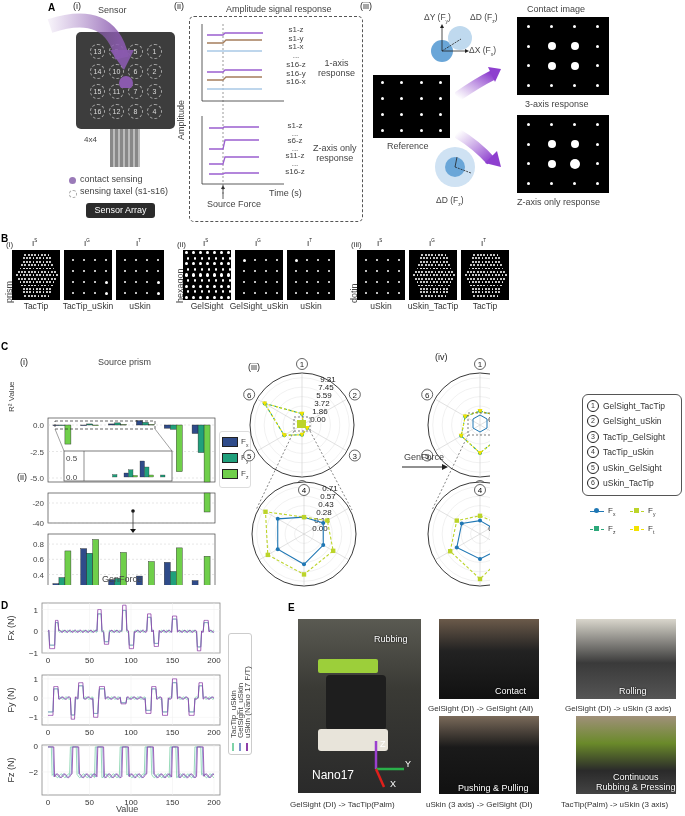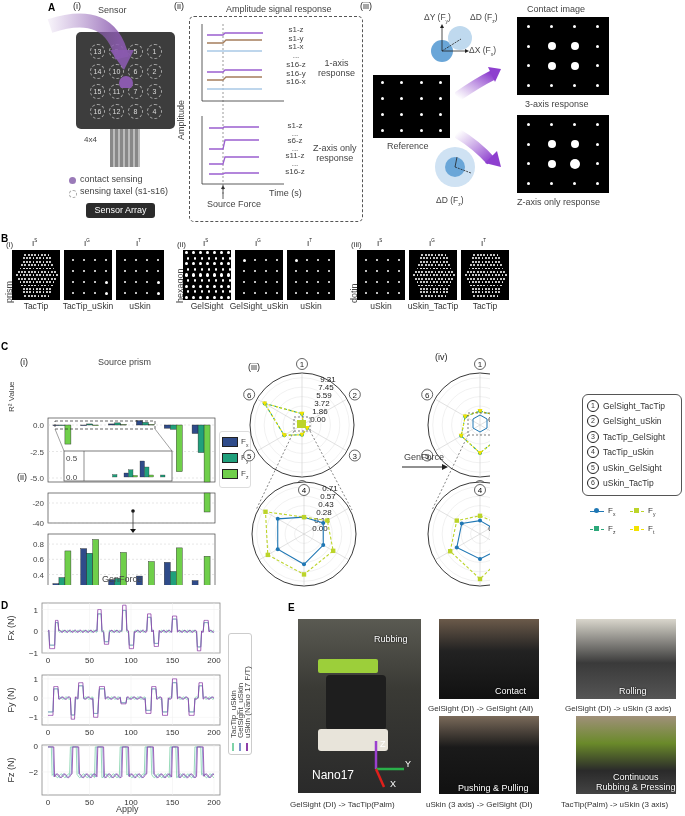--- a/index.html
+++ b/index.html
@@ -620,21 +620,21 @@
     <text x="131" y="210" font-size="8" text-anchor="middle" fill="#333">100</text>
     <line x1="172.5" y1="150" x2="172.5" y2="200" stroke="#eee" stroke-width="0.5"></line>
     <text x="172.5" y="210" font-size="8" text-anchor="middle" fill="#333">150</text>
     <line x1="214" y1="150" x2="214" y2="200" stroke="#eee" stroke-width="0.5"></line>
     <text x="214" y="210" font-size="8" text-anchor="middle" fill="#333">200</text>
     <polyline points="48,151.9230769230769 48.83,151.9230769230769 49.66,151.9230769230769 50.49,151.9230769230769 51.32,151.9230769230769 52.15,180.3555384844465 52.980000000000004,179.2429464156747 53.81,178.84818972723122 54.64,179.3569286579344 55.47,180.5298953394095 56.3,181.8154252132488 57.13,182.6089134928273 57.96,182.53717024166284 58.79,181.6339374317973 59.62,180.32401956711243 60.45,179.22349148740074 61.28,178.8499487447762 62.11,179.3790743278616 62.94,180.56201220711645 63.769999999999996,181.84240821401303 64.6,182.61807209976837 65.43,182.5241970188292 66.26,181.60493388859982 67.09,180.2926265231097 67.92,179.2044735817171 68.75,178.8522503956177 69.58,179.40161303287312 70.41,151.9230769230769 71.24,151.9230769230769 72.07,151.9230769230769 72.9,151.9230769230769 73.73,151.9230769230769 74.56,151.9230769230769 75.39,151.9230769230769 76.22,151.9230769230769 77.05,179.42453840066327 77.88,180.62641260464545 78.71000000000001,181.8954564230275 79.53999999999999,182.63481871866765 80.37,182.49676585107184 81.2,181.5462262410059 82.03,180.23025351967496 82.86,179.16777022056198 83.69,178.85847884099923 84.52000000000001,179.44784394960627 85.35,180.65867792672128 86.18,181.92150663310434 87.00999999999999,182.64240199590063 87.84,182.48231566168627 88.67,181.51653873486026 89.5,180.19929119478965 90.33,179.1500951421302 91.16,178.86240387458818 91.99000000000001,179.4715230905887 92.82,180.69097450509642 93.65,181.94723106341436 94.47999999999999,182.64945567661542 95.31,151.9230769230769 96.14,151.9230769230769 96.97,151.9230769230769 97.8,151.9230769230769 98.63,151.9230769230769 99.46000000000001,151.9230769230769 100.28999999999999,151.9230769230769 101.12,151.9230769230769 101.95,182.65597776654442 102.78,182.45196649805663 103.61,181.456538322831 104.44,180.1378586656704 105.27000000000001,179.1161231742755 106.1,178.87187001530677 106.93,179.51997526598808 107.75999999999999,180.75562490000013 108.59,181.99767358690892 109.42,182.66196642171516 110.25,182.43607610434762 111.08,181.4262423806978 111.91,180.1074058300854 112.74,179.09983588965304 113.57,178.87740844610062 114.4,179.5447346016555 115.23,180.78796043810144 116.06,182.02237741861836 116.89,182.66741994897177 117.72,182.41971444806887 118.55,181.39576068348956 119.38,180.07714011043436 120.21,151.9230769230769 121.04,151.9230769230769 121.87,151.9230769230769 122.7,151.9230769230769 123.53,151.9230769230769 124.36,151.9230769230769 125.19,151.9230769230769 126.02,151.9230769230769 126.85,180.04707006366033 127.68,179.06868174201063 128.51,178.89008819967404 129.34,179.5952847702126 130.17000000000002,180.85260648750165 131,182.07071530170637 131.82999999999998,182.67671560403102 132.66,182.3855959832764 133.49,181.33427454595295 134.32,180.0172041913845 135.15,179.0538236871166 135.98000000000002,178.897225937542 136.81,179.62106131119302 137.64,180.88489872160184 138.47,182.09433568664895 139.3,182.6805551036988 140.13,182.3678488209818 140.95999999999998,181.30328748943018 141.79000000000002,179.98755093750233 142.62,179.03945062452067 143.45,178.9048929421565 144.28,179.64716247094748 145.11,151.9230769230769 145.94,151.9230769230769 146.76999999999998,151.9230769230769 147.6,151.9230769230769 148.43,151.9230769230769 149.26,151.9230769230769 150.09,151.9230769230769 150.92000000000002,151.9230769230769 151.75,179.67358086996737 152.57999999999998,180.94937596171368 153.41,182.140445954589 154.24,182.68661201996207 155.07,182.3310037232077 155.9,181.2408692028224 156.73000000000002,179.9289157575652 157.56,179.0121755925785 158.39,178.92180593191588 159.22,179.7003090390518 160.05,180.98154273825367 160.88,182.162922800958 161.70999999999998,182.68882772410234 162.54000000000002,182.31191620484077 163.37,181.20945562008694 164.2,179.8999504092724 165.03,178.9992813346266 165.86,178.93104713529794 166.69,179.72733942141946 167.51999999999998,181.01364948841803 168.35,182.185005612635 169.18,182.6905007059068 170.01,151.9230769230769 170.84,151.9230769230769 171.67000000000002,151.9230769230769 172.5,151.9230769230769 173.32999999999998,151.9230769230769 174.16,151.9230769230769 174.99,151.9230769230769 175.82,151.9230769230769 176.65,182.69163049237787 177.48,182.27243821042768 178.31,181.1462639806184 179.14,179.84276514018705 179.97,178.97499756151979 180.8,178.9510858961062 181.63,179.7822761738204 182.46,181.07764661934706 183.29,182.22796427143342 184.12,182.69221676409416 184.95,182.25205889588563 185.78,181.1145037898827 186.61,179.8145613872274 187.44,178.96361491204885 188.27,178.96187778802903 189.1,179.8101670117377 189.93,181.10951890637995 190.76,182.24882797297215 191.59,182.6922593553007 192.42,182.23126034545007 193.25,181.0826459810612 194.08,179.7866275453007 194.91,151.9230769230769 195.74,151.9230769230769 196.57,151.9230769230769 197.4,151.9230769230769 198.23,151.9230769230769 199.06,151.9230769230769 199.89,151.9230769230769 200.72,151.9230769230769 201.55,179.75897151206476 202.38,178.94238417728707 203.21,178.9849913399659 204.04,179.8667541857381 204.87,181.1729658703125 205.7,182.28929462831326 206.53,182.69071360173447 207.36,182.18842917503176 208.19,181.01867356249403 209.02,179.73160110663346 209.85,178.9325420945031 210.68,178.99730646514936 211.51,179.8954345230861 212.34,181.2045226090277 213.17,182.3088861410901 214,182.6891256939883" fill="none" stroke="#7fd3a8" stroke-width="0.9" opacity="0.9"></polyline>
     <polyline points="48,151.9230769230769 48.83,151.9230769230769 49.66,151.9230769230769 50.49,151.9230769230769 51.32,151.9230769230769 52.15,151.9230769230769 52.980000000000004,151.9230769230769 53.81,181.48822435544275 54.64,180.17011276247428 55.47,179.13377572956045 56.3,178.8666187564935 57.13,179.49428994214963 57.96,180.721585720282 58.79,181.97128970940938 59.62,182.6556465962817 60.45,182.4527926436316 61.28,181.45813323507082 62.11,180.13947223242752 62.94,179.11699650989135 63.769999999999996,178.87159237639497 64.6,179.5186772304671 65.43,180.75391695425782 66.26,181.99635900451528 67.09,182.66166347131085 67.92,182.4369272682415 68.75,181.4278473432108 69.58,180.10900975226943 70.41,179.10068442184294 71.24,178.8771025103488 72.07,151.9230769230769 72.9,151.9230769230769 73.73,151.9230769230769 74.56,151.9230769230769 75.39,151.9230769230769 76.22,151.9230769230769 77.05,151.9230769230769 77.88,151.9230769230769 78.71000000000001,178.88314760049008 79.53999999999999,179.5685055088146 80.37,180.8185832689626 81.2,182.04544977733264 82.03,182.67209054472025 82.86,182.40378662669102 83.69,181.36672554825842 84.52000000000001,180.04865333913565 85.35,179.06947995471955 86.18,178.8897259377072 87.00999999999999,179.59393241103348 87.84,180.85090006676336 88.67,182.06945737574569 89.5,182.67649779508292 90.33,182.38652073029252 91.16,181.33590692596204 91.99000000000001,180.01877647056165 92.82,179.05459639799722 93.65,178.89683566212506 94.47999999999999,179.61969160210526 95.31,180.8831937744296 96.14,182.09309736468782 96.97,151.9230769230769 97.8,151.9230769230769 98.63,151.9230769230769 99.46000000000001,151.9230769230769 100.28999999999999,151.9230769230769 101.12,151.9230769230769 101.95,151.9230769230769 102.78,151.9230769230769 103.61,182.11636306049033 104.44,182.6836934932279 105.27000000000001,182.3506221925644 106.1,181.27379779558447 106.93,179.95966764203314 107.75999999999999,179.02628767697564 108.59,178.9126410824428 109.42,179.6721776276204 110.25,180.9476754072256 111.08,182.1392478853074 111.91,182.68647990659042 112.74,182.33199970072906 113.57,181.2425248474459 114.4,179.9304523937542 115.23,179.01287051632278 116.06,178.92133230971996 116.89,179.698889622835 117.72,180.97984510164173 118.55,182.16174536897586 119.38,182.68872426140905 120.21,182.31293537155761 121.04,181.2111180861821 121.87,151.9230769230769 122.7,151.9230769230769 123.53,151.9230769230769 124.36,151.9230769230769 125.19,151.9230769230769 126.02,151.9230769230769 126.85,151.9230769230769 127.68,151.9230769230769 128.51,181.17958639133983 129.34,179.87274152656312 130.17000000000002,178.98752956064385 131,178.94027951297235 131.82999999999998,179.75321381927085 132.66,181.0439967728383 133.49,182.20555298157188 134.32,182.69158441068777 135.15,182.2735028846222 135.98000000000002,181.1479386777879 136.81,179.84426222408484 137.64,178.97561293019612 138.47,178.95053013205725 139.3,179.78081066156244 140.13,181.07596061219422 140.95999999999998,182.22685072489435 141.79000000000002,182.69219939650577 142.62,182.25314587549613 143.45,181.11618389319676 144.28,179.81604443540408 145.11,178.9642034043574 145.94,178.96129494734123 146.76999999999998,151.9230769230769 147.6,151.9230769230769 148.43,151.9230769230769 149.26,151.9230769230769 150.09,151.9230769230769 150.92000000000002,151.9230769230769 151.75,151.9230769230769 152.57999999999998,151.9230769230769 153.41,178.9725709153179 154.24,179.83683482460435 155.07,181.1396191157371 155.9,182.2682039800304 156.73000000000002,182.6917983211821 157.56,182.21117910170443 158.39,181.05238905040017 159.22,179.76042523499177 160.05,178.94291842535725 160.88,178.984354847964 161.70999999999998,179.8652463057981 162.54000000000002,181.17129578193146 163.37,182.28824780015256 164.2,182.6907823734353 165.03,182.1895812021886 165.86,181.0203670287341 166.69,179.7330395483229 167.51999999999998,178.9330489900391 168.35,178.9966434136409 169.18,179.89391336801805 170.01,181.20285877339722 170.84,182.30786215279244 171.67000000000002,151.9230769230769 172.5,151.9230769230769 173.32999999999998,151.9230769230769 174.16,151.9230769230769 174.99,151.9230769230769 175.82,151.9230769230769 176.65,151.9230769230769 177.48,151.9230769230769 178.31,182.32704149243838 179.14,182.6871210938711 179.97,182.14518690776245 180.8,180.95611904979464 181.63,179.6791547132677 182.46,178.9148701787684 183.29,179.02272040514708 184.12,179.95198174573153 184.95,181.2656080719359 185.78,182.34578039656876 186.61,182.6844767971971 187.44,182.12240306432818 188.27,180.92391125717458 189.1,179.65267079959173 189.93,178.90656594246087 190.76,179.0365014583007 191.59,179.98136664371324 192.42,181.29677663807325 193.25,182.36407356718502 194.08,182.6812910083128 194.91,182.0992366422349 195.74,180.89165973216814 196.57,151.9230769230769 197.4,151.9230769230769 198.23,151.9230769230769 199.06,151.9230769230769 199.89,151.9230769230769 200.72,151.9230769230769 201.55,151.9230769230769 202.38,151.9230769230769 203.21,180.85937359315972 204.04,179.60065741644414 204.87,178.89153954700643 205.7,179.06552919911547 206.53,180.0407963207211 207.36,181.35865754556306 208.19,182.3993021474485 209.02,182.67329870959026 209.85,182.05178236749867 210.68,180.82706196832015 211.51,179.5751426525725 212.34,178.8848216362307 213.17,179.08076767984377 214,180.0708242973591" fill="none" stroke="#7b93c9" stroke-width="0.9" opacity="0.9"></polyline>
     <polyline points="48,151.9230769230769 48.83,151.9230769230769 49.66,151.9230769230769 50.49,151.9230769230769 51.32,151.9230769230769 52.15,151.9230769230769 52.980000000000004,151.9230769230769 53.81,151.9230769230769 54.64,181.9832050728314 55.47,180.73689634522242 56.3,179.50579500246386 57.13,178.86890724254422 57.96,179.12577133059946 58.79,180.1555800724051 59.62,181.47399832548447 60.45,182.4609533845609 61.28,182.65226486375252 62.11,181.9579559850712 62.94,180.70457106303627 63.769999999999996,179.4815966111604 64.6,178.8642166236637 65.43,179.14279455549436 66.26,180.1863108524121 67.09,181.50398349458462 67.92,182.4760904491952 68.75,182.6454346259003 69.58,181.9323708123198 70.41,180.67226406190997 71.24,179.45776226909973 72.07,178.86006460416172 72.9,151.9230769230769 73.73,151.9230769230769 74.56,151.9230769230769 75.39,151.9230769230769 76.22,151.9230769230769 77.05,151.9230769230769 77.88,151.9230769230769 78.71000000000001,151.9230769230769 79.53999999999999,178.85645235792722 80.37,179.17821557577813 81.2,180.24825809940793 82.03,181.56332221007796 82.86,182.50491270809653 83.69,182.6301848694881 84.52000000000001,181.88022123931873 85.35,180.60774143136203 86.18,179.4112125823455 87.00999999999999,178.85338090624066 87.84,179.1966033566799 88.67,180.279457052223 89.5,181.5926589798003 90.33,182.51858975352602 91.16,182.62176966244954 91.99000000000001,181.8536715831736 92.82,180.5755440442452 93.65,179.38851039851608 94.47999999999999,178.85085111748498 95.31,179.21543576217888 96.14,180.31079447740598 96.97,181.62176294394294 97.8,151.9230769230769 98.63,151.9230769230769 99.46000000000001,151.9230769230769 100.28999999999999,151.9230769230769 101.12,151.9230769230769 101.95,151.9230769230769 102.78,151.9230769230769 103.61,151.9230769230769 104.44,181.6506258740226 105.27000000000001,182.54445634306992 106.1,182.6033704860759 106.93,181.799660061026 107.75999999999999,180.51132263914297 108.59,179.34428344076593 109.42,178.8474192363821 110.25,179.25441302503054 111.08,180.37384926845652 111.91,181.67923960970302 112.74,182.55663857399503 113.57,182.59339171868905 114.4,181.77221346555174 115.23,180.47931677829777 116.06,179.32277117101063 116.89,178.8465181143211 117.72,179.27454686244957 118.55,180.4055488070175 119.38,181.70759606110175 120.21,182.56831545605695 121.04,182.5828972113241 121.87,181.74448329955487 122.7,151.9230769230769 123.53,151.9230769230769 124.36,151.9230769230769 125.19,151.9230769230769 126.02,151.9230769230769 126.85,151.9230769230769 127.68,151.9230769230769 128.51,151.9230769230769 129.34,181.71647740310846 130.17000000000002,180.4155599821032 131,179.2809794585425 131.82999999999998,178.84634678096674 132.66,179.31607648896266 133.49,180.46924736113064 134.32,181.76350511749817 135.15,182.59014011191027 135.98000000000002,182.5603729899669 136.81,181.6882036942421 137.64,180.3838270725364 138.47,179.26071183148497 139.3,178.847076618114 140.13,179.33746053650032 140.95999999999998,180.50122836736682 141.79000000000002,181.79104191548296 142.62,182.60028171527713 143.45,182.5483496441854 144.28,181.6596701667033 145.11,180.35220312709043 145.94,179.24087070381285 146.76999999999998,178.84834990058607 147.6,151.9230769230769 148.43,151.9230769230769 149.26,151.9230769230769 150.09,151.9230769230769 150.92000000000002,151.9230769230769 151.75,151.9230769230769 152.57999999999998,151.9230769230769 153.41,151.9230769230769 154.24,178.85016626839143 155.07,179.3814368725843 155.9,180.56540863124778 156.73000000000002,181.8452411262134 157.56,182.61900913716454 158.39,182.5227974780921 159.22,181.6018559956065 160.05,180.2893178590284 160.88,179.20249026296452 161.70999999999998,178.85252520799338 162.54000000000002,179.40401672782272 163.37,180.5975897433841 164.2,181.8718882153662 165.03,182.62758966093293 165.86,182.50927588207344 166.69,181.57259169768918 167.51999999999998,180.25807431579014 168.35,179.18396180098412 169.18,178.85542605245544 170.01,179.42698256624976 170.84,180.6298193831128 171.67000000000002,181.89822355323008 172.5,151.9230769230769 173.32999999999998,151.9230769230769 174.16,151.9230769230769 174.99,151.9230769230769 175.82,151.9230769230769 176.65,151.9230769230769 177.48,151.9230769230769 178.31,151.9230769230769 179.14,181.92423969408787 179.97,182.64317220506624 180.8,182.48076077762852 181.63,181.5133900438473 182.46,180.19602957540445 183.29,179.14825458493388 184.12,178.8628500223897 184.95,179.47404611310571 185.78,180.69438778541584 186.61,181.94992928246805 187.44,182.65016981982157 188.27,182.46577533119884 189.1,181.48346942584251 189.93,180.1652459199948 190.76,179.1310859262664 191.59,178.86737104890335 192.42,179.4981305153882 193.25,180.72670829274452 194.08,181.97528505522436 194.91,182.65663564188335 195.74,182.45031022541917 196.57,181.4533468731185 197.4,151.9230769230769 198.23,151.9230769230769 199.06,151.9230769230769 199.89,151.9230769230769 200.72,151.9230769230769 201.55,151.9230769230769 202.38,151.9230769230769 203.21,151.9230769230769 204.04,181.4230309021413 204.87,180.10419955316976 205.7,179.09814277651108 206.53,178.87802479429865 207.36,179.54737053300528 208.19,180.79137623290163 209.02,182.02496657520112 209.85,182.66796474653955 210.68,182.41795865981285 211.51,181.3925300840615 212.34,180.07395410122476 213.17,179.0823775993489 214,178.88415450107632" fill="none" stroke="#8e3fa8" stroke-width="0.9" opacity="0.9"></polyline>
     <text x="14" y="175" font-size="9" text-anchor="middle" fill="#333" transform="rotate(-90 14 175)">Fz (N)</text>
   </svg>
-<div class="abs lbl" style="left:116px;top:804px">Apply</div>
+<div class="abs lbl" style="left:116px;top:804px">Value</div>
 <div class="abs" style="left:228px;top:633px;width:22px;height:120px;border:1px solid #ccc;border-radius:3px">
   <div id="line-legend-items" style="position:relative;width:22px;height:120px">
       <div style="position:absolute;left:3px;bottom:3px;width:1.5px;height:8px;background:#7fd3a8"></div>
       <div style="position:absolute;left:1px;bottom:16px;transform:rotate(-90deg);transform-origin:left bottom;font-size:8px;color:#444;white-space:nowrap;left:9px">TacTip_uSkin</div>
       <div style="position:absolute;left:10px;bottom:3px;width:1.5px;height:8px;background:#7b93c9"></div>
       <div style="position:absolute;left:8px;bottom:16px;transform:rotate(-90deg);transform-origin:left bottom;font-size:8px;color:#444;white-space:nowrap;left:16px">GelSight_uSkin</div>
       <div style="position:absolute;left:17px;bottom:3px;width:1.5px;height:8px;background:#8e3fa8"></div>
       <div style="position:absolute;left:15px;bottom:16px;transform:rotate(-90deg);transform-origin:left bottom;font-size:8px;color:#444;white-space:nowrap;left:23px">uSkin (Nano 17 F/T)</div>
     </div>
 </div>

